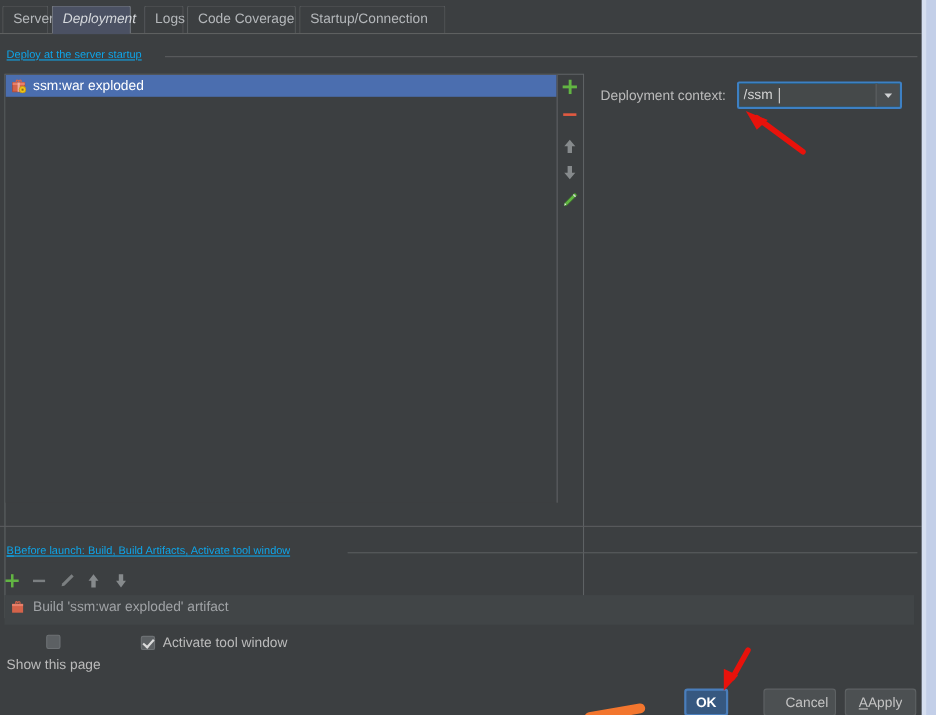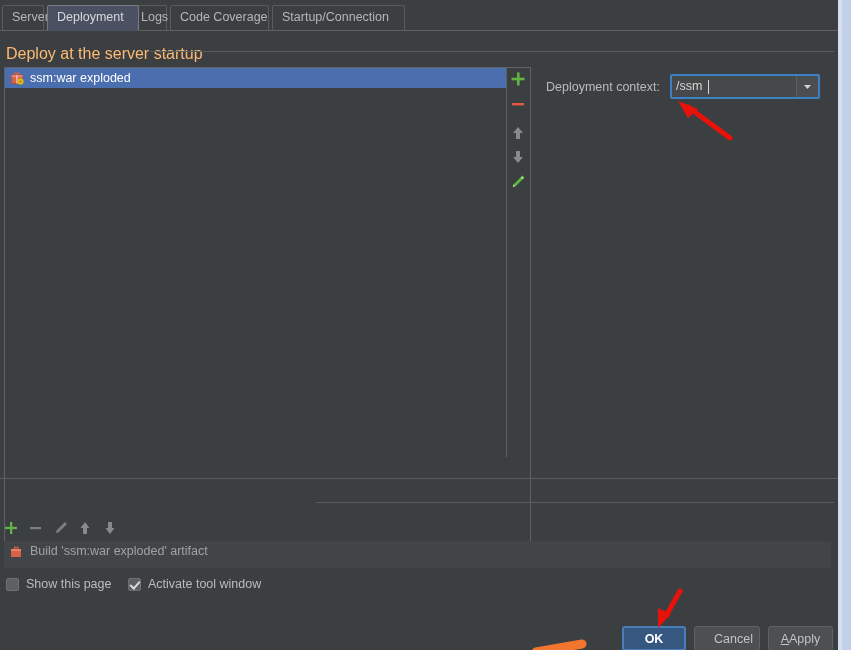--- a/index.html
+++ b/index.html
@@ -70,23 +70,24 @@
   .tab.active:after {
     content: "";
     position: absolute;
     left: 0; bottom: -1px; width: 100%; height: 1px;
     background: #4b5163;
   }
 
   
   .group-head {
     position: absolute;
-    font-size: 16px;
-    color: #fdba74;
+    font-size: 10px;
+    color: #0ea5e9;
     white-space: nowrap;
+    text-decoration: underline;
   }
   .group-line {
     position: absolute;
     height: 1px;
     background: #5a5d5f;
   }
 
   
   #deploy-panel {
     position: absolute;
@@ -271,21 +272,21 @@
     pointer-events: none;
   }
 </style>
 </head>
 <body>
 
 <div id="dialog">
 
   <div id="tabbar">
     <div class="tab" style="left:2px;width:42px;"><span>Server</span></div>
-    <div class="tab active" style="left:47px;width:92px;"><span>Deployment</span></div>
+    <div class="tab active" style="left:47px;width:72px;font-style:italic;"><span>Deployment</span></div>
     <div class="tab" style="left:131px;width:36px;"><span>Logs</span></div>
     <div class="tab" style="left:272px;width:133px;"><span>Startup/Connection</span></div>
     <div class="tab" style="left:170px;width:99px;"><span>Code Coverage</span></div>
   </div>
 
   <div class="group-head" style="left:6px; top:45px;">Deploy at the server startup</div>
   <div class="group-line" style="left:150px; top:51px; width:684px;"></div>
 
   <div id="deploy-panel">
 
@@ -348,20 +349,21 @@
     <div id="ctx-caret"></div>
     <div id="ctx-arrow">
       <svg width="11" height="11" viewBox="0 0 11 11">
         <path d="M2 4 L9 4 L5.5 8 Z" fill="#d0d2d4"></path>
       </svg>
     </div>
   </div>
 
   <div class="group-line" style="left:0px; top:478px; width:838px;"></div>
 
+  <div class="group-head" style="left:6px; top:496px;"><span class="uline">B</span><span style="margin-left:-7.3px; padding-left:7.3px; clip-path: inset(0 0 0 7.3px);">Before launch: Build, Build Artifacts, Activate tool window</span></div>
   <div class="group-line" style="left:316px; top:502px; width:518px;"></div>
 
   <div id="bl-toolbar">
     <div class="bl-icon" style="left:0px;top:1px;">
       <svg width="18" height="18" viewBox="0 0 18 18">
         <rect x="8" y="3" width="2.3" height="12" fill="#62b543"></rect>
         <rect x="3" y="7.8" width="12" height="2.3" fill="#62b543"></rect>
       </svg>
     </div>
     <div class="bl-icon" style="left:25px;top:1px;">
@@ -392,30 +394,30 @@
         <svg width="13" height="13" viewBox="0 0 13 13">
           <rect x="1" y="4" width="10" height="8" fill="#d4634a"></rect>
           <rect x="1" y="4" width="10" height="2" fill="#e8806a"></rect>
           <path d="M4.5 4 C3.5 1.6 6 1.2 6 3.6 C6.4 1.2 9 1.7 8 4" fill="none" stroke="#d4634a" stroke-width="1.1"></path>
         </svg>
       </span>
       <span>Build 'ssm:war exploded' artifact</span>
     </div>
   </div>
 
-  <div class="cbrow" style="left:6px; top:577px;">
+  <div class="cbrow" style="left:6px; top:577px;flex-direction:column;">
     <span class="cbox"></span>
     <span>Show this page</span>
   </div>
   <div class="cbrow" style="left:128px; top:577px;">
     <span class="cbox checked"></span>
     <span>Activate tool window</span>
   </div>
 
-  <button class="dlgbtn default" style="left:622px; top:626px; width:64px;">
+  <button class="dlgbtn default" style="left:622px; top:626px; width:40px;">
       <span>OK</span>
     </button>
   <button class="dlgbtn" style="left:694px; top:626px; width:66px;padding-left:13px;">
       <span>Cancel</span>
     </button>
   <button class="dlgbtn" style="left:768px; top:626px; width:65px;">
       <span class="uline">A</span>
       <span style="margin-left:-6.6px; padding-left:6.6px; clip-path: inset(0 0 0 6.6px);">Apply</span>
     </button>
 

